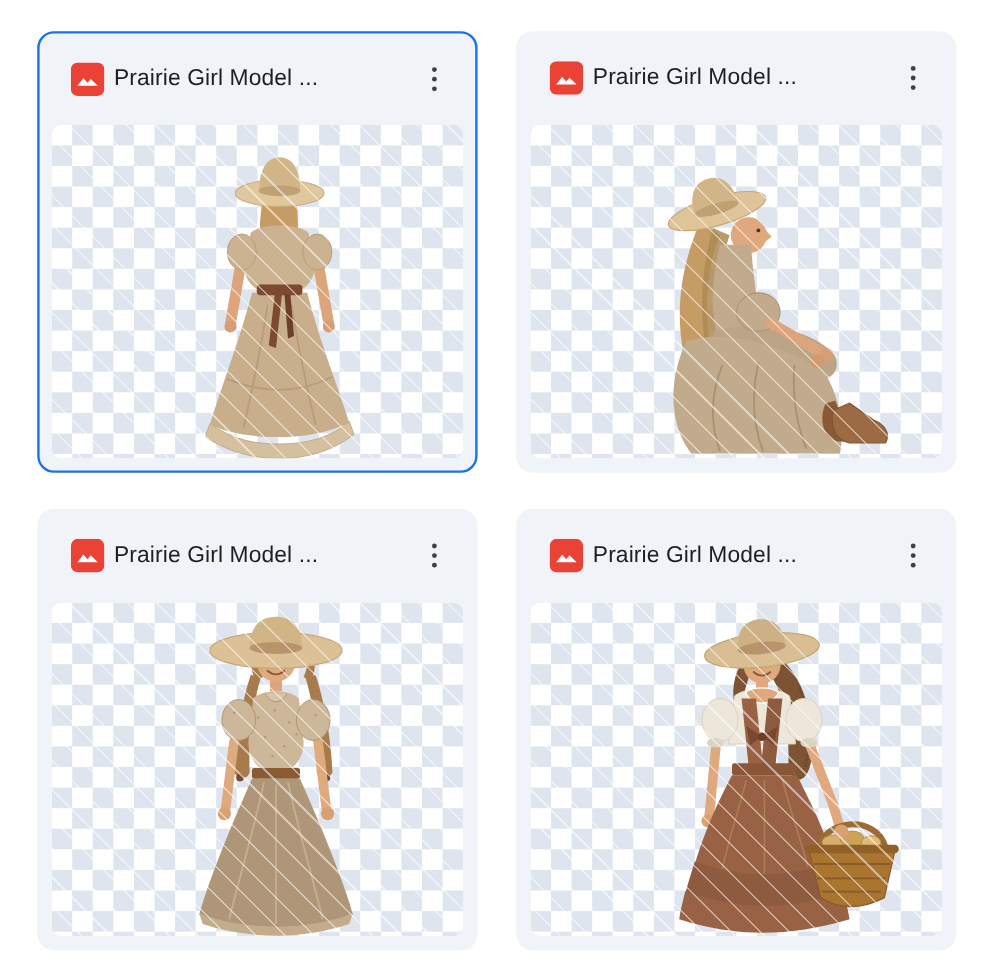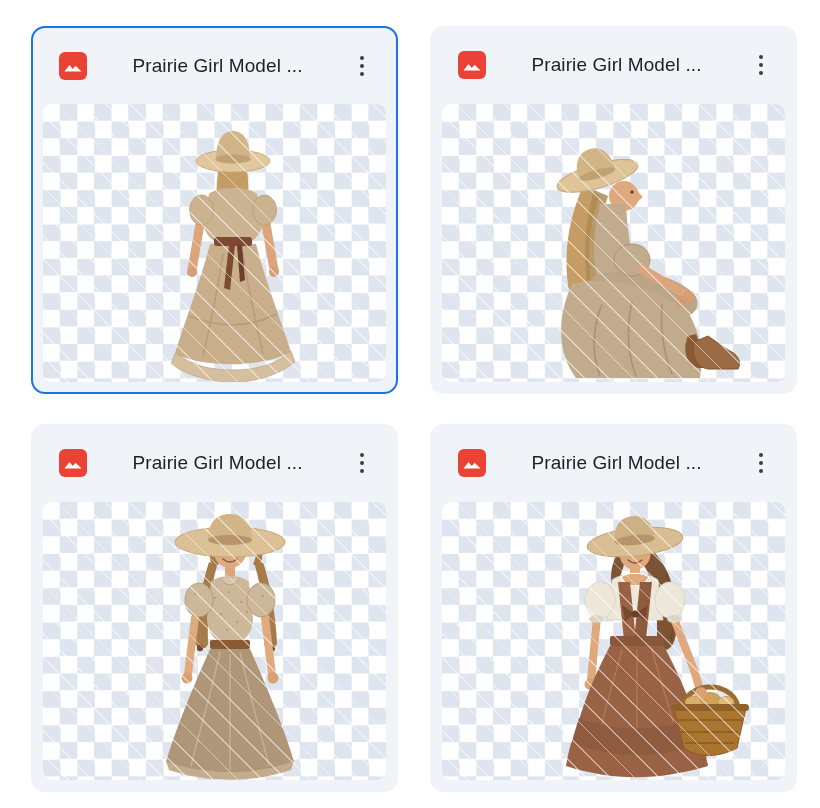--- a/index.html
+++ b/index.html
@@ -8,21 +8,21 @@
   .grid { position:absolute; left:31px; top:26px;
           display:grid; grid-template-columns:367px 367px; grid-template-rows:368px 368px;
           column-gap:32px; row-gap:30px; }
   .card { position:relative; width:367px; height:368px; background:#F0F4F9;
           border-radius:14px; cursor:pointer; }
   .card.selected { border:2px solid #1A73E8; }
   .card-header { position:absolute; left:0; right:0; top:0; height:78px;
                  display:flex; align-items:center; padding:0 22px 0 28px; }
   .card.selected .card-header { height:76px; padding:0 20px 0 26px; }
   .file-icon { width:28px; height:28px; flex:0 0 28px; }
-  .card-title { flex:1; text-align:center; font-size:19px; color:#1F1F1F;
+  .card-title { flex:1; font-size:19px; color:#1F1F1F;
                 white-space:nowrap; overflow:hidden; text-overflow:ellipsis;
                 padding:0 8px; letter-spacing:.1px; }
   .menu-btn { width:28px; height:28px; flex:0 0 28px; display:flex; flex-direction:column;
               align-items:center; justify-content:center; gap:4px; background:none;
               border:none; cursor:pointer; border-radius:50%; }
   .menu-btn .dot { width:4px; height:4px; border-radius:50%; background:#3C4043; }
   .preview { position:absolute; left:12px; right:12px; bottom:12px; top:78px;
              border-radius:9px; overflow:hidden; background-color:#ffffff;
              background-image:conic-gradient(#DFE5EF 0 25%, transparent 0 50%, #DFE5EF 0 75%, transparent 0);
              background-size:34.3px 34.3px; }

